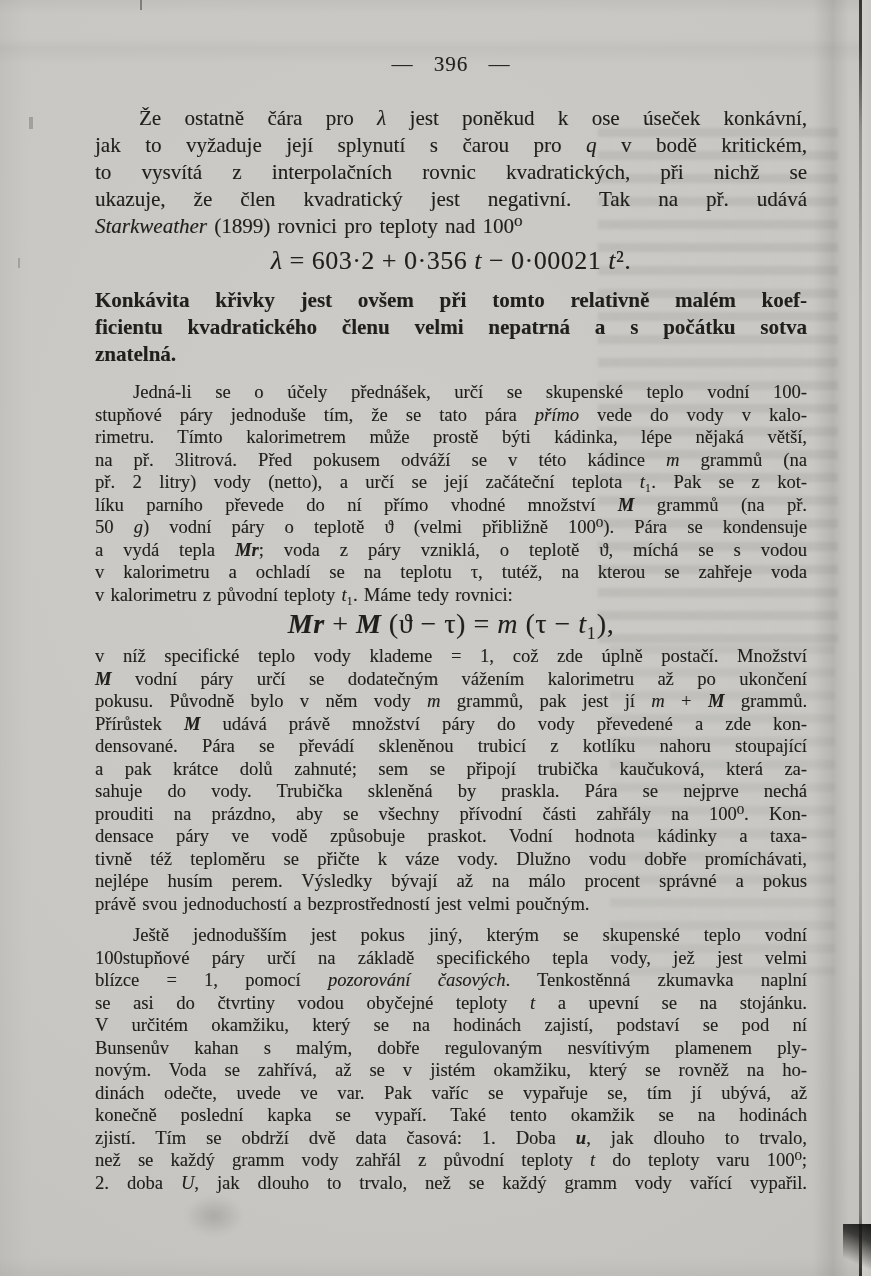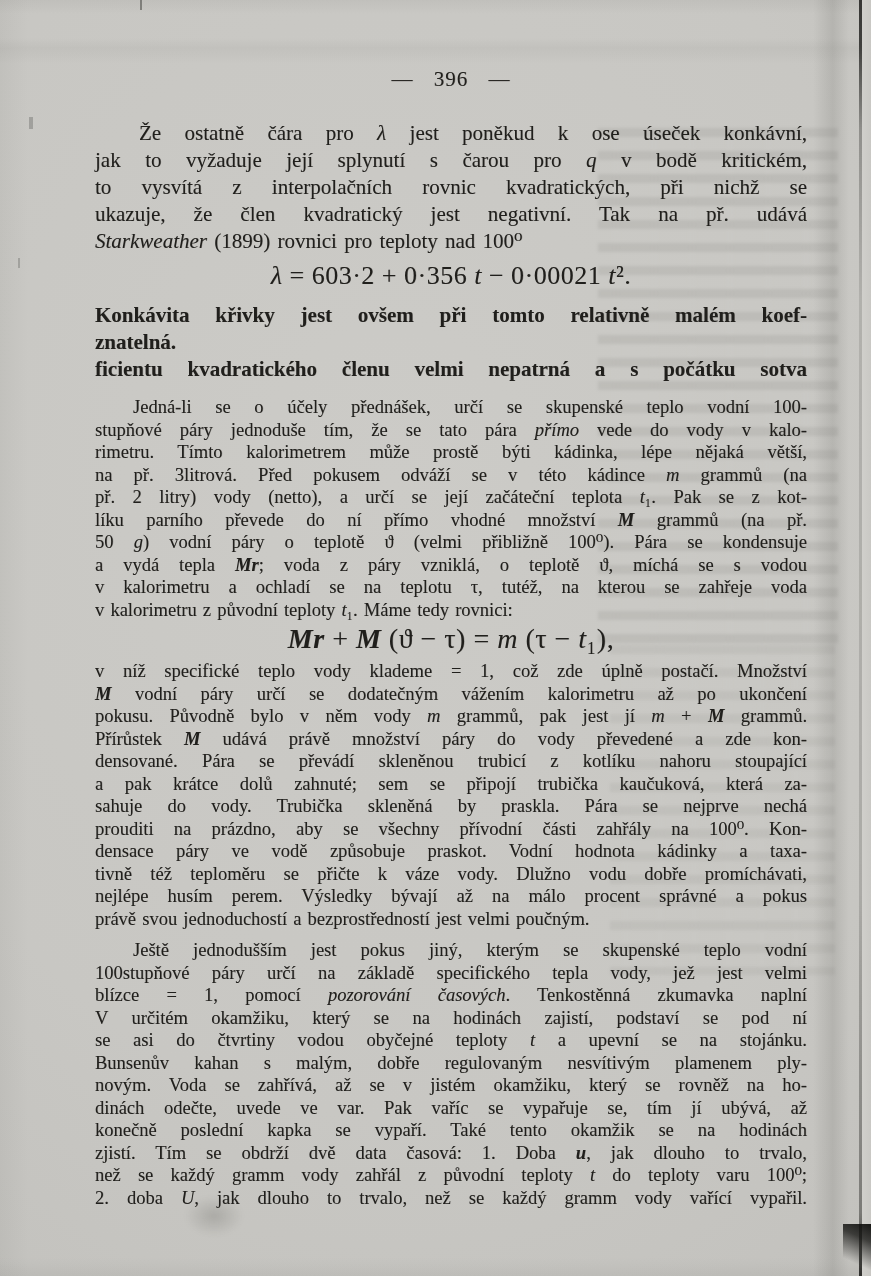--- a/index.html
+++ b/index.html
@@ -35,21 +35,21 @@
   .specks{position:absolute;left:140px;top:0;width:2px;height:10px;background:rgba(60,60,56,0.5);
     box-shadow:-110px 118px 0 1px rgba(70,70,66,0.30),
                -122px 258px 0 0px  rgba(70,70,66,0.28),
                 284px 12px 0 -1px  rgba(70,70,66,0.28),
                 230px 858px 0 -1px rgba(80,80,76,0.25),
                 460px 1078px 0 -1px rgba(80,80,76,0.22),
                 572px 392px 0 -1px rgba(80,80,76,0.22);}
   .smudge{position:absolute;left:185px;top:1196px;width:58px;height:40px;border-radius:50%;
     background:radial-gradient(closest-side, rgba(90,90,84,0.25), transparent);filter:blur(2px);}
 
-  .content{position:absolute;left:95px;top:66px;width:712px;
+  .content{position:absolute;left:95px;top:51px;width:712px;
     text-shadow:0.4px 0.4px 0.5px rgba(32,31,28,0.30);}
   .page-number{text-align:center;font-size:21px;line-height:26px;word-spacing:14px;letter-spacing:1px;}
   .para .line{text-align:justify;text-align-last:left;}
   .para .line.j{text-align-last:justify;}
   .para.large{font-size:21px;line-height:27px;word-spacing:2px;}
   .para.small{font-size:18.5px;line-height:22.5px;word-spacing:1.5px;}
   .para.large .line.first{text-indent:44px;}
   .para.small .line.first{text-indent:38px;}
   .formula{text-align:center;letter-spacing:0.5px;}
   .formula.large{font-size:26px;line-height:30px;}
@@ -82,22 +82,22 @@
         <div class="para large">
           <div class="line j first">Že ostatně čára pro <i>λ</i> jest poněkud k ose úseček konkávní,</div>
           <div class="line j">jak to vyžaduje její splynutí s čarou pro <i>q</i> v bodě kritickém,</div>
           <div class="line j">to vysvítá z interpolačních rovnic kvadratických, při nichž se</div>
           <div class="line j">ukazuje, že člen kvadratický jest negativní. Tak na př. udává</div>
           <div class="line"><i>Starkweather</i> (1899) rovnici pro teploty nad 100⁰</div>
         </div>
         <div class="formula large"><i>λ</i> = 603·2 + 0·356 <i>t</i> − 0·00021 <i>t</i>².</div>
         <div class="para large">
           <div class="line j">Konkávita křivky jest ovšem při tomto relativně malém koef-</div>
+          <div class="line j">ficientu kvadratického členu velmi nepatrná a s počátku sotva</div>
           <div class="line">znatelná.</div>
-          <div class="line j">ficientu kvadratického členu velmi nepatrná a s počátku sotva</div>
         </div>
         <div class="para small">
           <div class="line j first">Jedná-li se o účely přednášek, určí se skupenské teplo vodní 100-</div>
           <div class="line j">stupňové páry jednoduše tím, že se tato pára <i>přímo</i> vede do vody v kalo-</div>
           <div class="line j">rimetru. Tímto kalorimetrem může prostě býti kádinka, lépe nějaká větší,</div>
           <div class="line j">na př. 3litrová. Před pokusem odváží se v této kádince <i>m</i> grammů (na</div>
           <div class="line j">př. 2 litry) vody (netto), a určí se její začáteční teplota <i>t</i>₁. Pak se z kot-</div>
           <div class="line j">líku parního převede do ní přímo vhodné množství <b><i>M</i></b> grammů (na př.</div>
           <div class="line j">50 <i>g</i>) vodní páry o teplotě ϑ (velmi přibližně 100⁰). Pára se kondensuje</div>
           <div class="line j">a vydá tepla <b><i>Mr</i></b>; voda z páry vzniklá, o teplotě ϑ, míchá se s vodou</div>
@@ -116,22 +116,22 @@
           <div class="line j">prouditi na prázdno, aby se všechny přívodní části zahřály na 100⁰. Kon-</div>
           <div class="line j">densace páry ve vodě způsobuje praskot. Vodní hodnota kádinky a taxa-</div>
           <div class="line j">tivně též teploměru se přičte k váze vody. Dlužno vodu dobře promíchávati,</div>
           <div class="line j">nejlépe husím perem. Výsledky bývají až na málo procent správné a pokus</div>
           <div class="line">právě svou jednoduchostí a bezprostředností jest velmi poučným.</div>
         </div>
         <div class="para small">
           <div class="line j first">Ještě jednodušším jest pokus jiný, kterým se skupenské teplo vodní</div>
           <div class="line j">100stupňové páry určí na základě specifického tepla vody, jež jest velmi</div>
           <div class="line j">blízce = 1, pomocí <i>pozorování časových</i>. Tenkostěnná zkumavka naplní</div>
+          <div class="line j">se asi do čtvrtiny vodou obyčejné teploty <i>t</i> a upevní se na stojánku.</div>
           <div class="line j">V určitém okamžiku, který se na hodinách zajistí, podstaví se pod ní</div>
-          <div class="line j">se asi do čtvrtiny vodou obyčejné teploty <i>t</i> a upevní se na stojánku.</div>
           <div class="line j">Bunsenův kahan s malým, dobře regulovaným nesvítivým plamenem ply-</div>
           <div class="line j">novým. Voda se zahřívá, až se v jistém okamžiku, který se rovněž na ho-</div>
           <div class="line j">dinách odečte, uvede ve var. Pak vaříc se vypařuje se, tím jí ubývá, až</div>
           <div class="line j">konečně poslední kapka se vypaří. Také tento okamžik se na hodinách</div>
           <div class="line j">zjistí. Tím se obdrží dvě data časová: 1. Doba <b><i>u</i></b>, jak dlouho to trvalo,</div>
           <div class="line j">než se každý gramm vody zahřál z původní teploty <i>t</i> do teploty varu 100⁰;</div>
           <div class="line j">2. doba <i>U</i>, jak dlouho to trvalo, než se každý gramm vody vařící vypařil.</div>
         </div>
       </section>
   </main>

